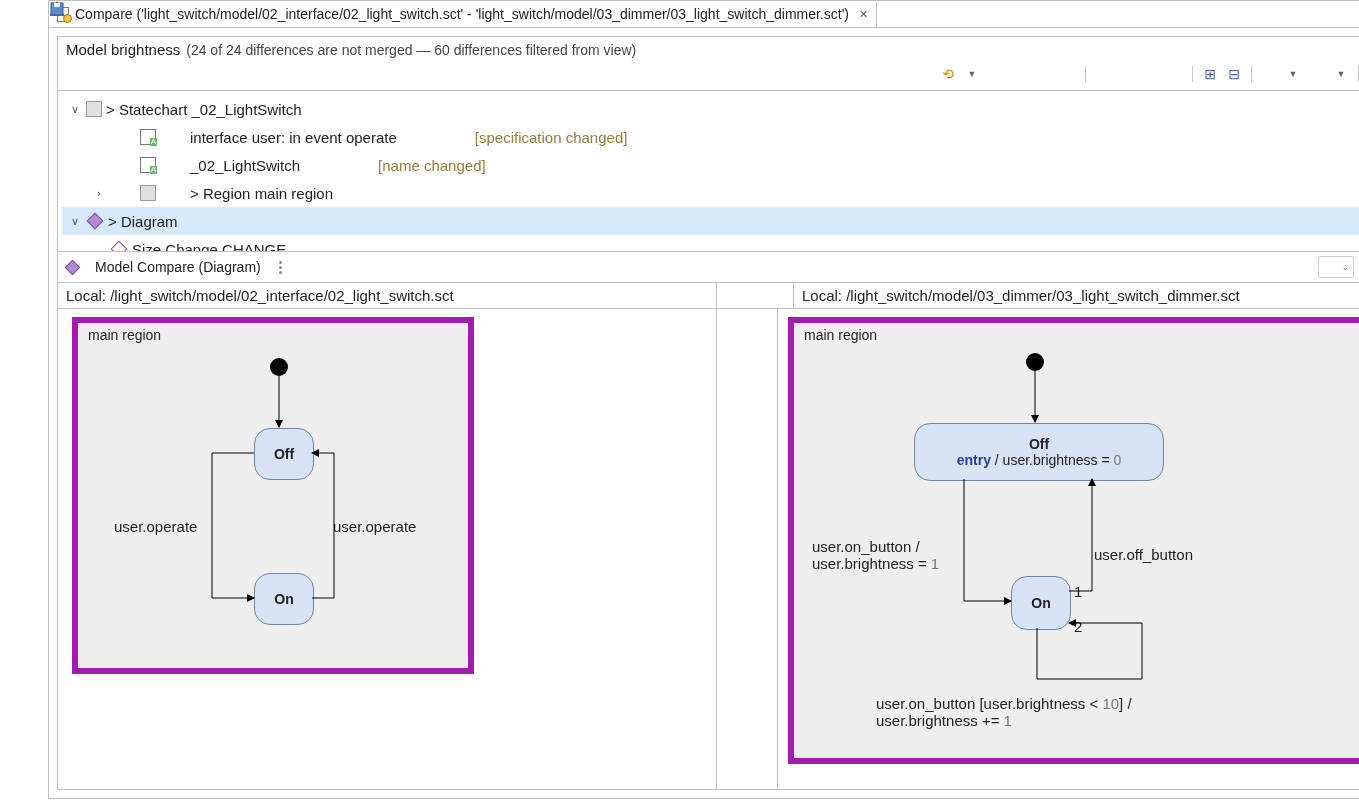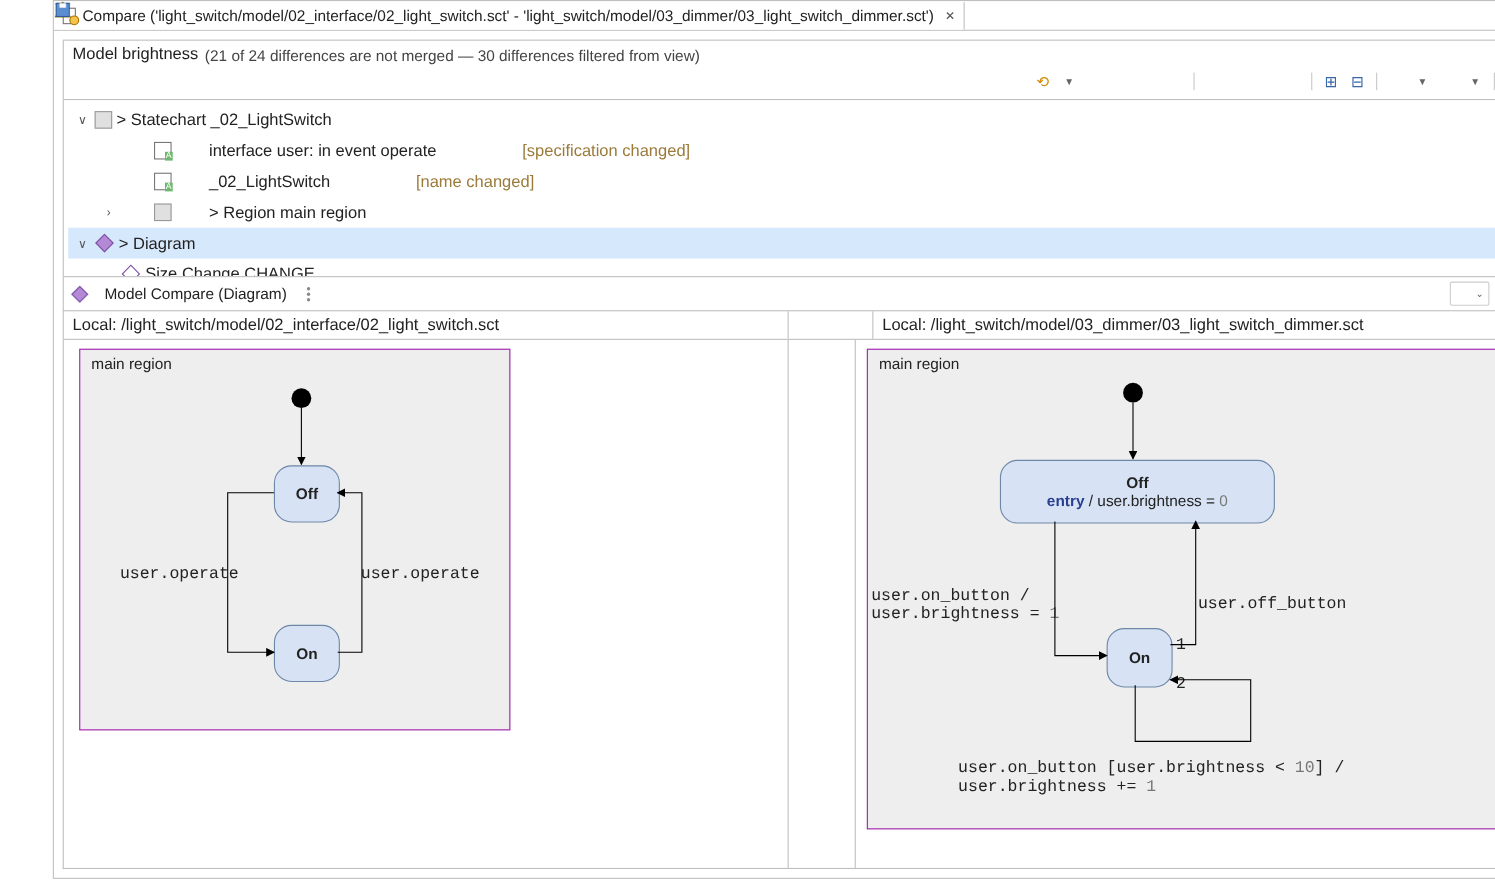--- a/index.html
+++ b/index.html
@@ -50,28 +50,28 @@
   .lower { margin:0 8px 8px; border:1px solid #bfbfbf; border-top:none; flex:1; display:flex; flex-direction:column;}
   .paths { display:flex; border-bottom:1px solid #bfbfbf;}
   .paths > div{ padding:4px 8px; font-size:15px; }
   .paths .left{ flex:0 0 659px; border-right:1px solid #bfbfbf; box-sizing:border-box;}
   .gap-col{ flex:0 0 60px; border-right:1px solid #bfbfbf;}
   .paths .right{ flex:1; }
   .diagrams { flex:1; display:flex; position:relative;}
   .pane-left{ flex:0 0 659px; border-right:1px solid #bfbfbf; box-sizing:border-box; position:relative;}
   .pane-mid { flex:0 0 60px; border-right:1px solid #bfbfbf;}
   .pane-right{ flex:1; position:relative;}
-  .chart { position:absolute; background:#eeeeee; border:1px solid #a21caf; }
+  .chart { position:absolute; background:#eeeeee; border:6px solid #a21caf; }
   .chart-title{ position:absolute; left:10px; top:4px; font-size:14px;}
   .state { position:absolute; background:#d7e3f4; border:1px solid #6d87a8; border-radius:16px; display:flex; flex-direction:column; align-items:center; justify-content:center; font-size:14px;}
   .state b{ font-weight:bold;}
   .entry-line{ font-size:14px;}
   .entry-kw{ color:#2a3f8f; font-weight:bold;}
   .dot{ position:absolute; width:18px; height:18px; background:#000; border-radius:50%;}
-  .label { position:absolute; font-size:15px; white-space:nowrap;font-family:Liberation Mono, monospace;}
+  .label { position:absolute; font-size:15px; white-space:nowrap;}
   .num { color:#777;}
   svg{ position:absolute; left:0; top:0; overflow:visible; pointer-events:none;}
   .disabled{ opacity:.45; }
 </style>
 </head>
 <body>
 
 <div class="outer">
 
   <div class="tabbar">
@@ -87,21 +87,21 @@
   </div>
 
   <div class="upper">
     <div class="hdr">
       <svg class="hdr-icon" viewBox="0 0 16 16">
           <circle cx="4" cy="4" r="2" fill="#5b8ed0"></circle>
           <circle cx="12" cy="10" r="2" fill="#5b8ed0"></circle>
           <line x1="4" y1="4" x2="12" y2="10" stroke="#888"></line>
         </svg>
       <span class="hdr-title">Model brightness</span>
-      <span class="hdr-sub">(21 of 24 differences are not merged — 30 differences filtered from view)</span>
+      <span class="hdr-sub">(24 of 24 differences are not merged — 60 differences filtered from view)</span>
     </div>
     <div class="toolbar">
       <span class="tbtn" style="color:#d08a00">⟲</span>
       <span class="tbtn" style="font-size:9px">▼</span>
       <span class="tbtn disabled">
           <svg width="16" height="16">
             <path d="M8 3l-5 5 5 5" fill="none" stroke="#4a7" stroke-width="2"></path>
           </svg>
         </span>
       <span class="tbtn disabled">
@@ -268,21 +268,21 @@
           <div class="dot" style="left:232px; top:30px;"></div>
           <div class="state" style="left:120px; top:100px; width:248px; height:56px;">
             <b>Off</b>
             <div class="entry-line">
               <span class="entry-kw">entry</span><span> / user.brightness = </span><span class="num">0</span>
             </div>
           </div>
           <div class="state" style="left:217px; top:253px; width:58px; height:52px;">
             <b>On</b>
           </div>
-          <span class="label" style="left:3px; top:215px;">
+          <span class="label" style="left:18px; top:215px;">
             <span>user.on_button /</span><br><span>user.brightness = </span><span class="num">1</span>
           </span>
           <span class="label" style="left:300px; top:223px;">user.off_button</span>
           <span class="label" style="left:280px; top:260px;">1</span>
           <span class="label" style="left:280px; top:295px;">2</span>
           <span class="label" style="left:82px; top:372px;">
             <span>user.on_button [user.brightness &lt; </span><span class="num">10</span><span>] /</span><br>
             <span>user.brightness += </span><span class="num">1</span>
           </span>
           <svg width="590" height="435">

